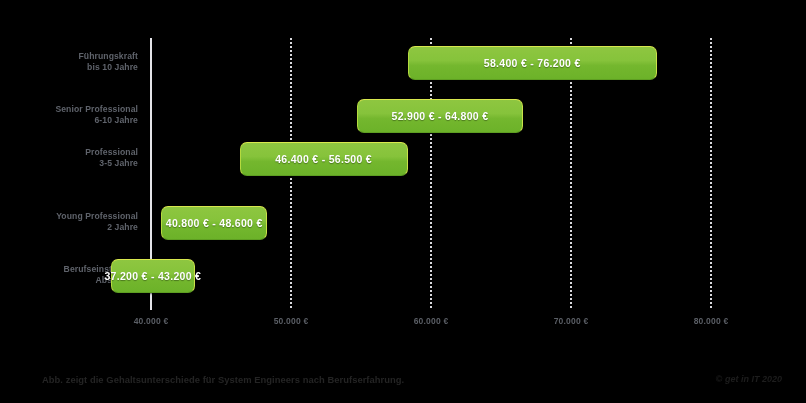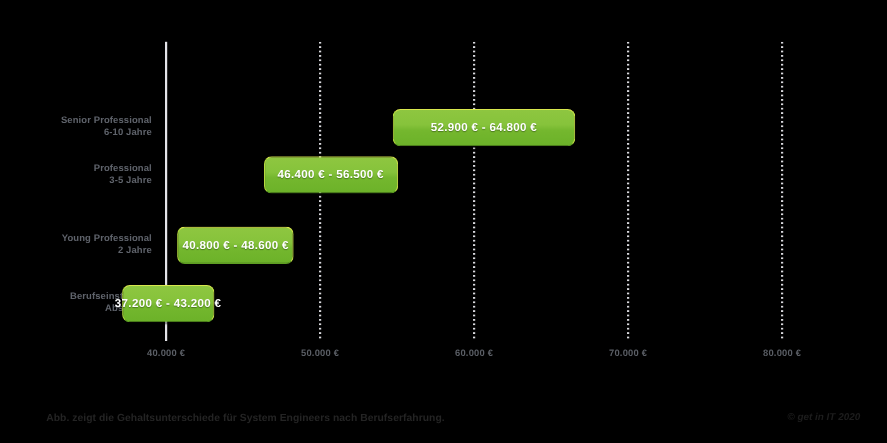--- a/index.html
+++ b/index.html
@@ -133,37 +133,46 @@
     <div class="gridline" style="left:430px;"></div>
     <div class="gridline" style="left:570px;"></div>
     <div class="gridline" style="left:710px;"></div>
 
     <div class="tick-label" style="left:151px;">40.000 €</div>
     <div class="tick-label" style="left:291px;">50.000 €</div>
     <div class="tick-label" style="left:431px;">60.000 €</div>
     <div class="tick-label" style="left:571px;">70.000 €</div>
     <div class="tick-label" style="left:711px;">80.000 €</div>
 
+    <div class="row" style="top:46px;">
+      <div class="cat-label" style="top:5px;">
+        <span class="l1">Führungskraft</span>
+        <span class="l2">bis 10 Jahre</span>
+      </div>
+      <div class="bar" style="left:407.6px; width:249.2px; top:0px;">
+        <span class="bar-label">58.400 €  -  76.200 €</span>
+      </div>
+    </div>
 
     <div class="row" style="top:99px;">
       <div class="cat-label" style="top:5px;">
         <span class="l1">Senior Professional</span>
         <span class="l2">6-10 Jahre</span>
       </div>
       <div class="bar" style="left:330.6px; width:166.6px; top:0px;margin-left:26px;">
         <span class="bar-label">52.900 €  -  64.800 €</span>
       </div>
     </div>
 
     <div class="row" style="top:142px;">
       <div class="cat-label" style="top:5px;">
         <span class="l1">Professional</span>
         <span class="l2">3-5 Jahre</span>
       </div>
-      <div class="bar" style="left:239.6px; width:122px; top:0px;">
+      <div class="bar" style="left:239.6px; width:168px; top:0px;">
         <span class="bar-label">46.400 €  -  56.500 €</span>
       </div>
     </div>
 
     <div class="row" style="top:206px;">
       <div class="cat-label" style="top:5px;">
         <span class="l1">Young Professional</span>
         <span class="l2">2 Jahre</span>
       </div>
       <div class="bar" style="left:161.2px; width:106px; top:0px;">

